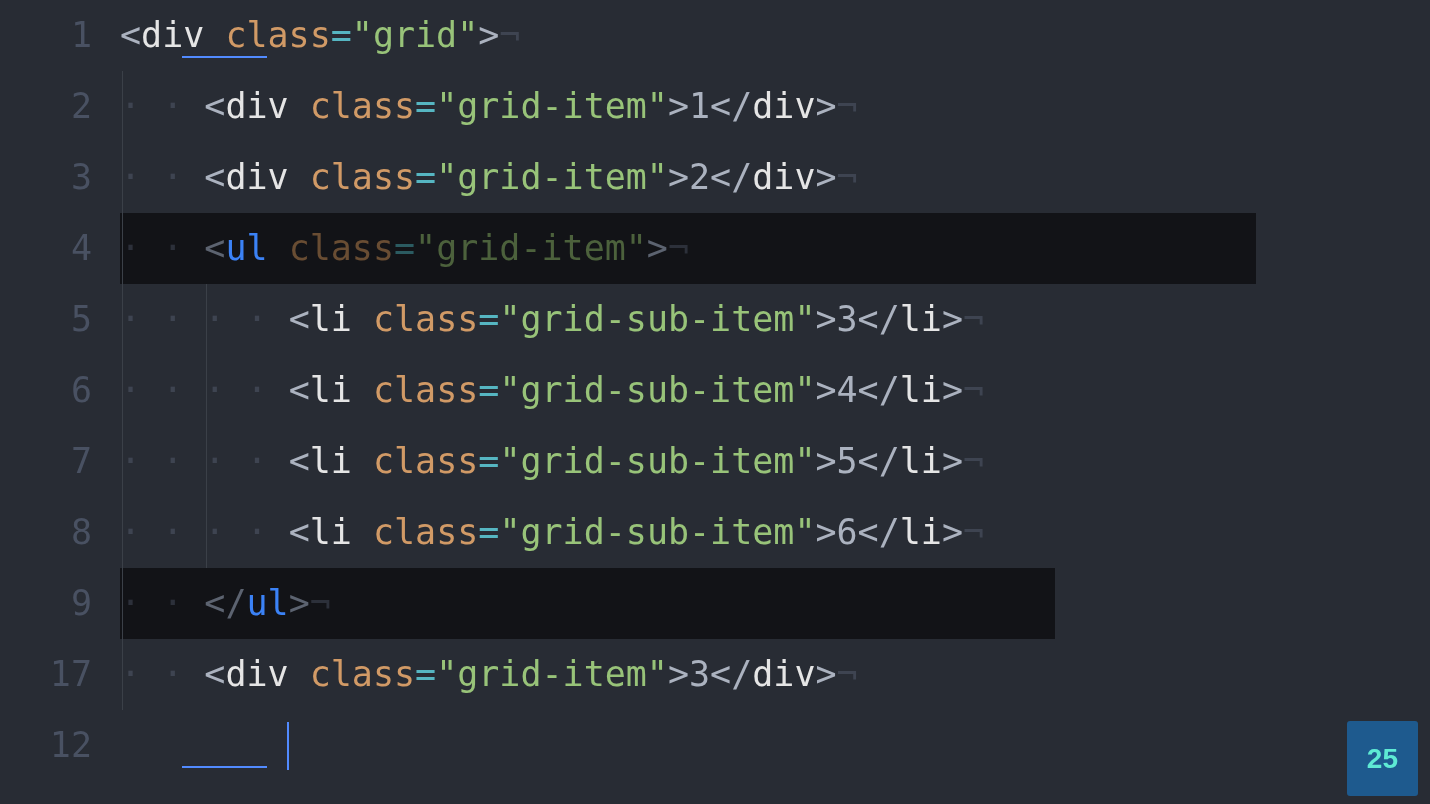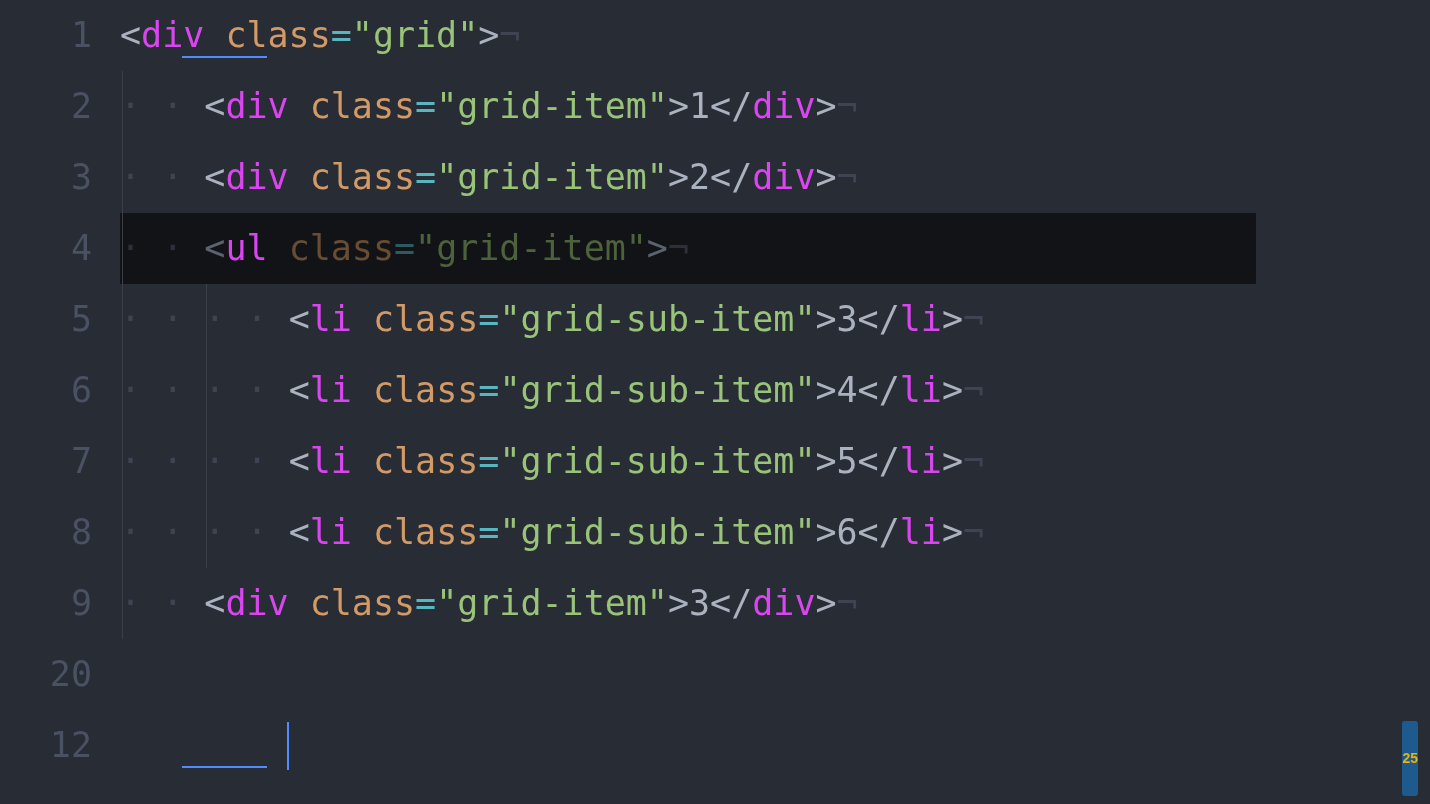--- a/index.html
+++ b/index.html
@@ -75,71 +75,72 @@
     .cursor {
       position: absolute;
       width: 2px;
       height: 48px;
       background: #528bff;
       z-index: 3;
     }
     .ws-dot { color: #3e4451; }
     .eol { color: #3e4451; }
     .punct { color: #abb2bf; }
-    .tag { color: #d946ef; }
+    .tag { color: #e5e5e5; }
     .attr { color: #d19a66; }
     .op { color: #56b6c2; }
     .str { color: #98c379; }
     .text { color: #abb2bf; }
     .dim .punct { color: #5c6370; }
-    .dim .tag { color: #d946ef; }
+    .dim .tag { color: #3b82f6; }
     .dim .attr { color: #694d33; }
     .dim .op { color: #2b5b61; }
     .dim .str { color: #4c613c; }
     .dim .ws-dot { color: #2c303a; }
     .dim .eol { color: #2c303a; }
     .badge {
       position: absolute;
       bottom: 8px;
       right: 12px;
       background: #1e5a8e;
-      color: #eab308;
-      font-size: 14px;
+      color: #5eead4;
+      font-size: 28px;
       font-weight: bold;
-      padding: 2px 0;
+      padding: 2px 20px;
       border-radius: 3px;
       font-family: Arial, sans-serif;
     }
   </style>
 </head>
 <body>
 
 <div class="editor">
   <div class="gutter" id="gutter">
       <div class="ln">1</div>
       <div class="ln">2</div>
       <div class="ln">3</div>
       <div class="ln">4</div>
       <div class="ln">5</div>
       <div class="ln">6</div>
       <div class="ln">7</div>
       <div class="ln">8</div>
       <div class="ln">9</div>
-      <div class="ln">20</div>
+      <div class="ln">17</div>
       <div class="ln">12</div>
     </div>
   <div class="code-area" id="code">
       <div class="code-line"><span class="line-content"><span class="punct">&lt;</span><span class="tag">div</span><span class="text"> </span><span class="attr">class</span><span class="op">=</span><span class="str">"grid"</span><span class="punct">&gt;</span><span class="eol">¬</span></span></div>
       <div class="code-line"><div class="indent-guide ig1"></div><span class="line-content"><span class="ws-dot">·</span><span> </span><span class="ws-dot">·</span><span> </span><span class="punct">&lt;</span><span class="tag">div</span><span class="text"> </span><span class="attr">class</span><span class="op">=</span><span class="str">"grid-item"</span><span class="punct">&gt;</span><span class="text">1</span><span class="punct">&lt;/</span><span class="tag">div</span><span class="punct">&gt;</span><span class="eol">¬</span></span></div>
       <div class="code-line"><div class="indent-guide ig1"></div><span class="line-content"><span class="ws-dot">·</span><span> </span><span class="ws-dot">·</span><span> </span><span class="punct">&lt;</span><span class="tag">div</span><span class="text"> </span><span class="attr">class</span><span class="op">=</span><span class="str">"grid-item"</span><span class="punct">&gt;</span><span class="text">2</span><span class="punct">&lt;/</span><span class="tag">div</span><span class="punct">&gt;</span><span class="eol">¬</span></span></div>
       <div class="code-line dim"><div class="highlight hl-4"></div><div class="indent-guide ig1"></div><span class="line-content"><span class="ws-dot">·</span><span> </span><span class="ws-dot">·</span><span> </span><span class="punct">&lt;</span><span class="tag">ul</span><span class="text"> </span><span class="attr">class</span><span class="op">=</span><span class="str">"grid-item"</span><span class="punct">&gt;</span><span class="eol">¬</span></span></div>
       <div class="code-line"><div class="indent-guide ig1"></div><div class="indent-guide ig2"></div><span class="line-content"><span class="ws-dot">·</span><span> </span><span class="ws-dot">·</span><span> </span><span class="ws-dot">·</span><span> </span><span class="ws-dot">·</span><span> </span><span class="punct">&lt;</span><span class="tag">li</span><span class="text"> </span><span class="attr">class</span><span class="op">=</span><span class="str">"grid-sub-item"</span><span class="punct">&gt;</span><span class="text">3</span><span class="punct">&lt;/</span><span class="tag">li</span><span class="punct">&gt;</span><span class="eol">¬</span></span></div>
       <div class="code-line"><div class="indent-guide ig1"></div><div class="indent-guide ig2"></div><span class="line-content"><span class="ws-dot">·</span><span> </span><span class="ws-dot">·</span><span> </span><span class="ws-dot">·</span><span> </span><span class="ws-dot">·</span><span> </span><span class="punct">&lt;</span><span class="tag">li</span><span class="text"> </span><span class="attr">class</span><span class="op">=</span><span class="str">"grid-sub-item"</span><span class="punct">&gt;</span><span class="text">4</span><span class="punct">&lt;/</span><span class="tag">li</span><span class="punct">&gt;</span><span class="eol">¬</span></span></div>
       <div class="code-line"><div class="indent-guide ig1"></div><div class="indent-guide ig2"></div><span class="line-content"><span class="ws-dot">·</span><span> </span><span class="ws-dot">·</span><span> </span><span class="ws-dot">·</span><span> </span><span class="ws-dot">·</span><span> </span><span class="punct">&lt;</span><span class="tag">li</span><span class="text"> </span><span class="attr">class</span><span class="op">=</span><span class="str">"grid-sub-item"</span><span class="punct">&gt;</span><span class="text">5</span><span class="punct">&lt;/</span><span class="tag">li</span><span class="punct">&gt;</span><span class="eol">¬</span></span></div>
       <div class="code-line"><div class="indent-guide ig1"></div><div class="indent-guide ig2"></div><span class="line-content"><span class="ws-dot">·</span><span> </span><span class="ws-dot">·</span><span> </span><span class="ws-dot">·</span><span> </span><span class="ws-dot">·</span><span> </span><span class="punct">&lt;</span><span class="tag">li</span><span class="text"> </span><span class="attr">class</span><span class="op">=</span><span class="str">"grid-sub-item"</span><span class="punct">&gt;</span><span class="text">6</span><span class="punct">&lt;/</span><span class="tag">li</span><span class="punct">&gt;</span><span class="eol">¬</span></span></div>
+      <div class="code-line dim"><div class="highlight hl-9"></div><div class="indent-guide ig1"></div><span class="line-content"><span class="ws-dot">·</span><span> </span><span class="ws-dot">·</span><span> </span><span class="punct">&lt;/</span><span class="tag">ul</span><span class="punct">&gt;</span><span class="eol">¬</span></span></div>
       <div class="code-line"><div class="indent-guide ig1"></div><span class="line-content"><span class="ws-dot">·</span><span> </span><span class="ws-dot">·</span><span> </span><span class="punct">&lt;</span><span class="tag">div</span><span class="text"> </span><span class="attr">class</span><span class="op">=</span><span class="str">"grid-item"</span><span class="punct">&gt;</span><span class="text">3</span><span class="punct">&lt;/</span><span class="tag">div</span><span class="punct">&gt;</span><span class="eol">¬</span></span></div>
       <div class="underline" style="left: 62px; width: 85px; top: 56px;"></div>
       <div class="underline" style="left: 62px; width: 85px; top: 766px;"></div>
       <div class="cursor" style="left: 167px; top: 722px;"></div>
     </div>
 </div>
 
 <div class="badge">25</div>
 
 </body></html>

